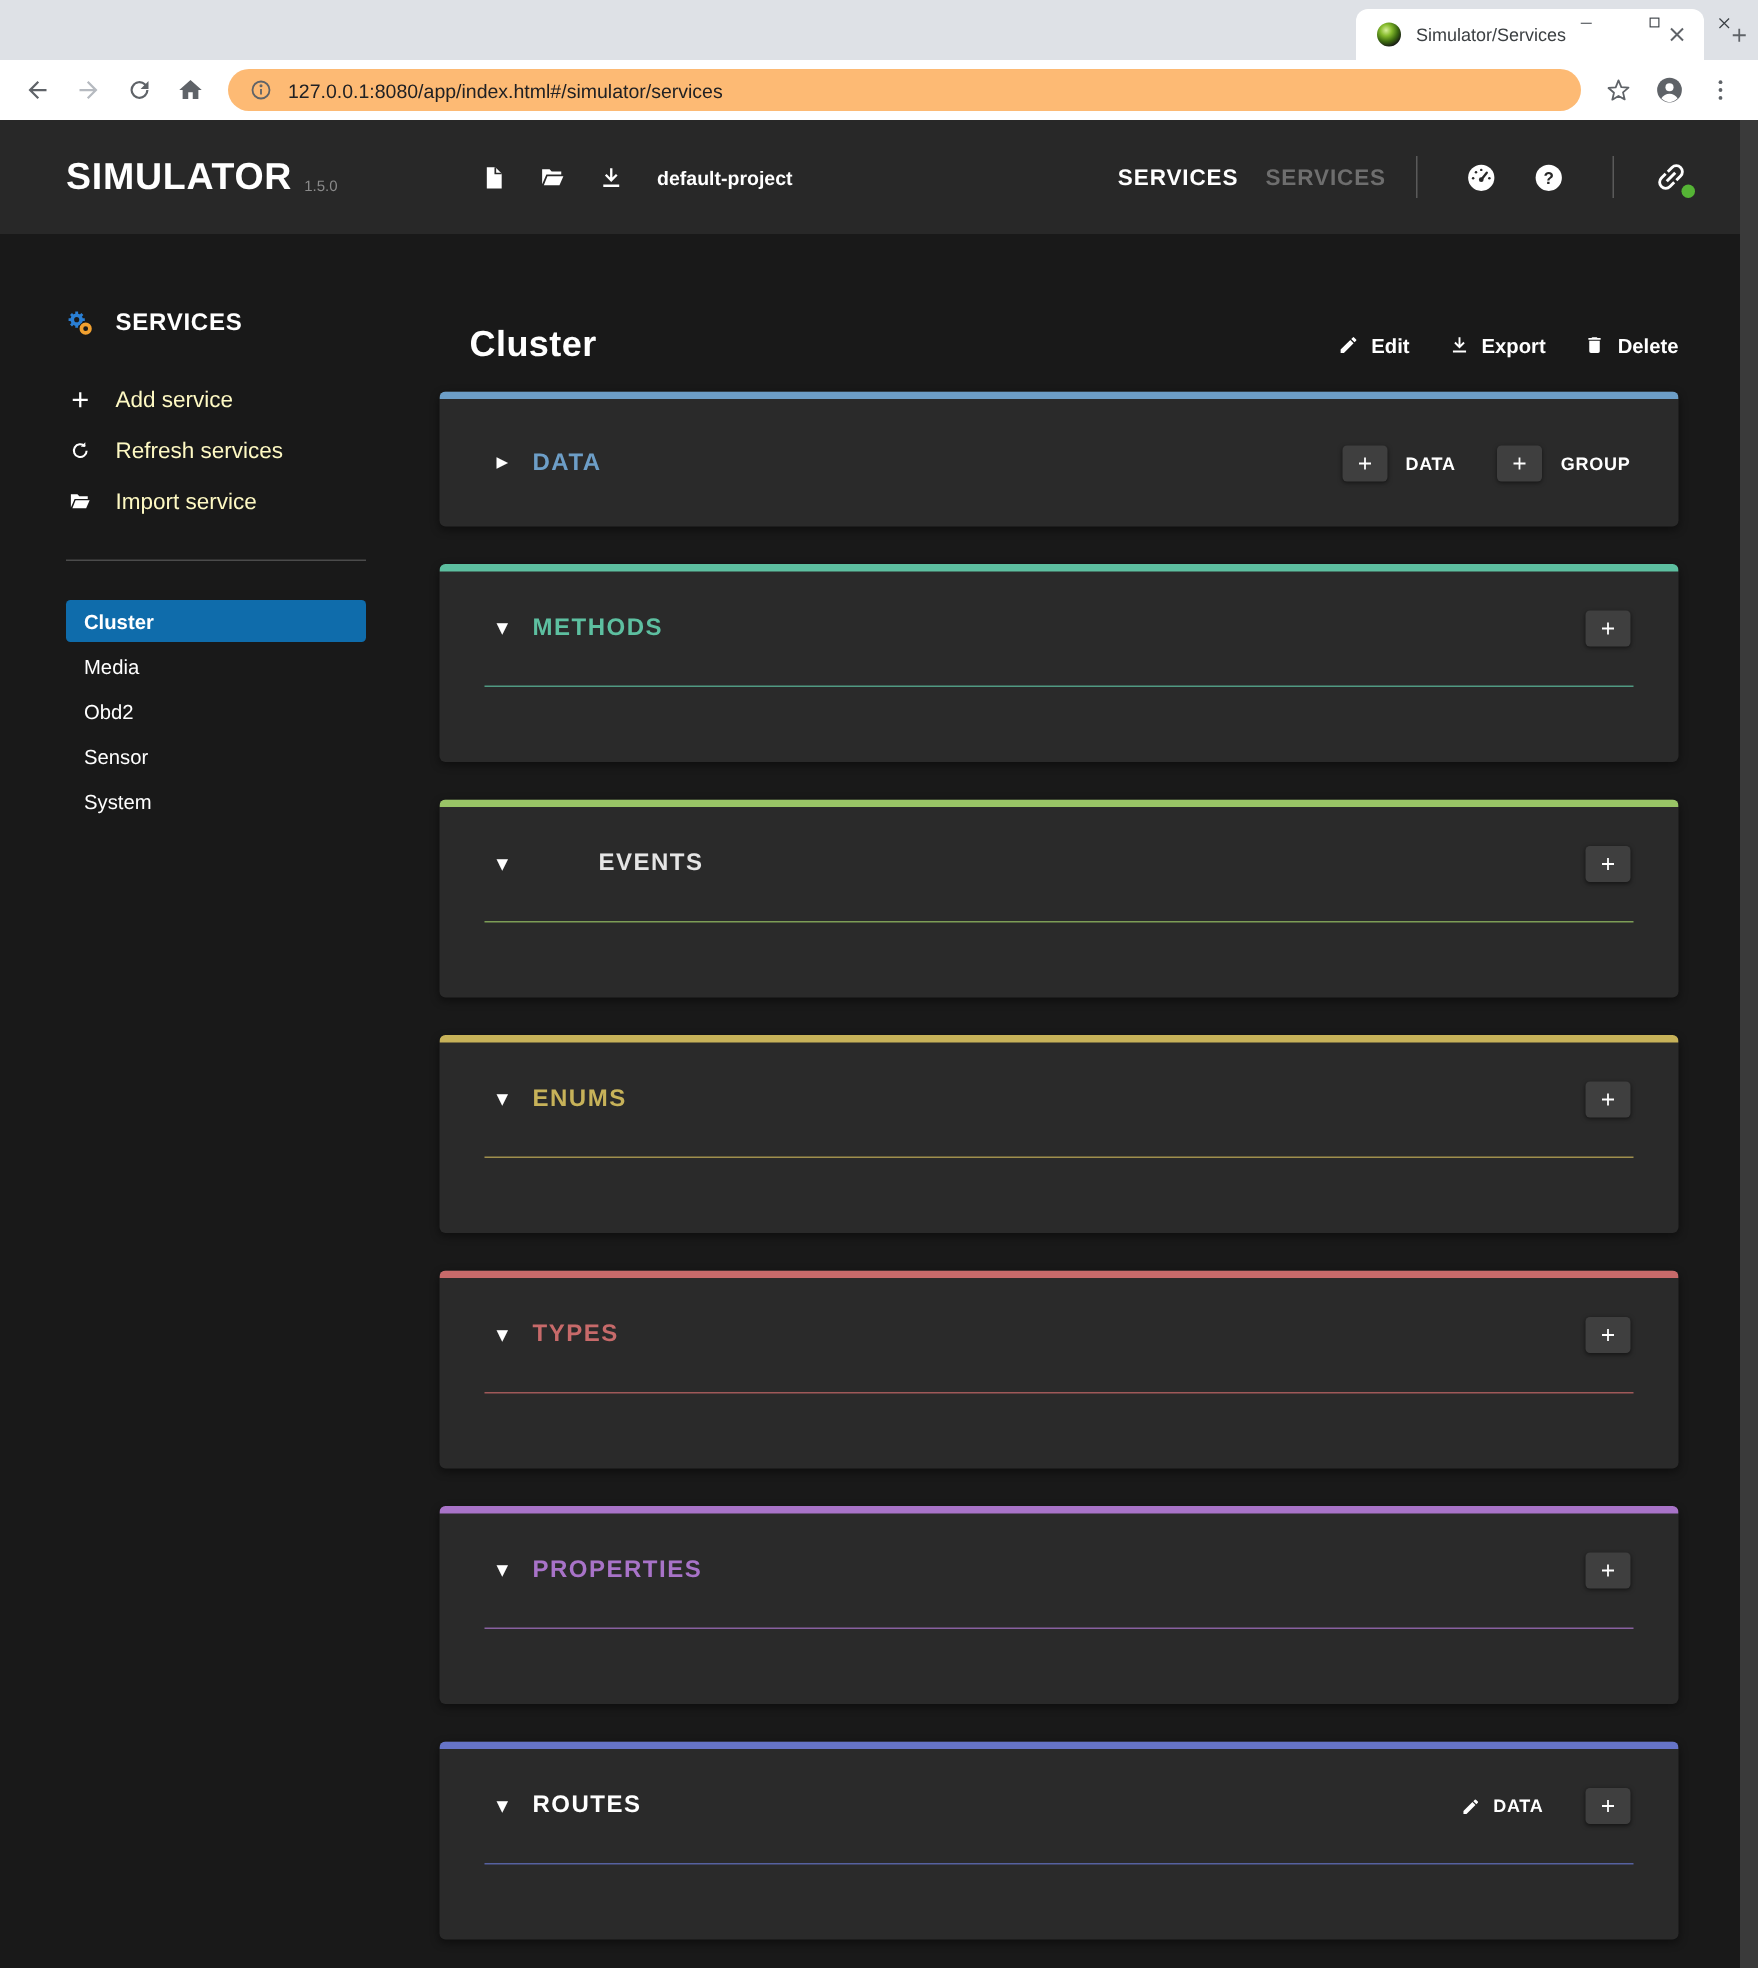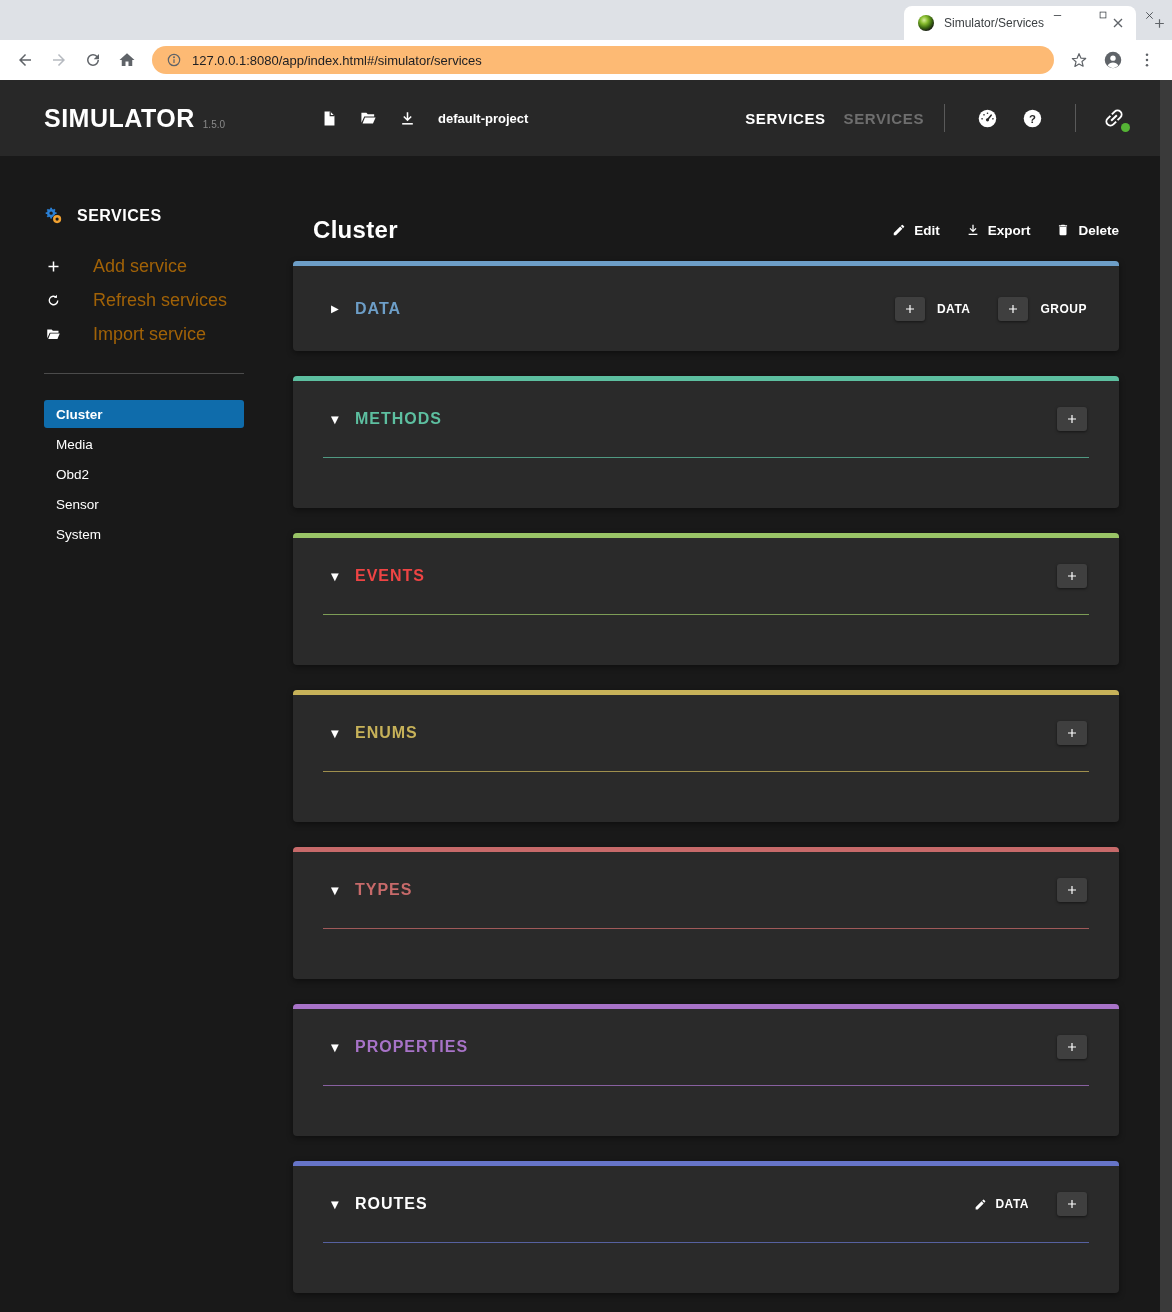--- a/index.html
+++ b/index.html
@@ -53,21 +53,21 @@
   .link-wrap svg { width:24px; height:24px; }
   .green-dot { position:absolute; right:-4px; bottom:-2px; width:9px; height:9px; border-radius:50%;
                background:var(--status-green,#55b435); }
 
   
   .page { display:flex; height:1156px; }
   aside { width:293px; flex:0 0 293px; padding:50px 0 0 44px; }
   .sb-title-row { display:flex; align-items:center; margin-bottom:24px; }
   .sb-title-row .gicon { width:19px; height:19px; margin-right:14px; }
   .sb-title { font-size:16px; font-weight:700; color:#fff; letter-spacing:0.5px; }
-  .sb-action { display:flex; align-items:center; height:34px; color:#a16207; font-size:18px; cursor:default;gap:16px; }
+  .sb-action { display:flex; align-items:center; height:34px; color:#fef9c3; font-size:15px; cursor:default; }
   .sb-action .aicon { width:18px; height:18px; margin-right:15px; color:#fff; display:flex; align-items:center; justify-content:center; }
   .sb-action .aicon svg { width:15px; height:15px; }
   .sb-divider { width:200px; height:1px; background:#4b4b4b; margin:22px 0 26px 0; }
   .sb-item { width:200px; height:28px; display:flex; align-items:center; padding-left:12px;
              font-size:13.5px; color:#fff; border-radius:3px; margin-bottom:2px; }
   .sb-item.active { background:var(--selected-blue,#0f6cab); font-weight:700; }
 
   main { flex:1; padding:52px 53px 0 0; }
   .main-title-row { display:flex; align-items:center; height:44px; margin-bottom:9px; padding-left:20px; }
   .main-title { font-size:24px; font-weight:700; color:#fff; letter-spacing:0.3px; }
@@ -393,21 +393,21 @@
             </div>
     </div>
   <div class="card-divider" style="background: rgb(93, 191, 160);"></div>
           <div class="card-body"></div>
         </section>
 
   <section class="card">
     <div class="card-top" style="background: rgb(153, 196, 102);"></div>
     <div class="card-header">
       <span class="arrow">▼</span>
-      <span class="card-title" style="color: #ef4444;">EVENTS</span>
+      <span class="card-title" style="color: #e5e5e5; margin-left: 44px;">EVENTS</span>
       <div class="card-actions">
               <span class="action-group">
                 <span class="plus-btn">
                   <svg viewBox="0 0 24 24" fill="none" stroke="currentColor" stroke-width="2.4">
                     <path d="M12 4v16M4 12h16"></path>
                   </svg>
                 </span>
               </span>
             </div>
     </div>

